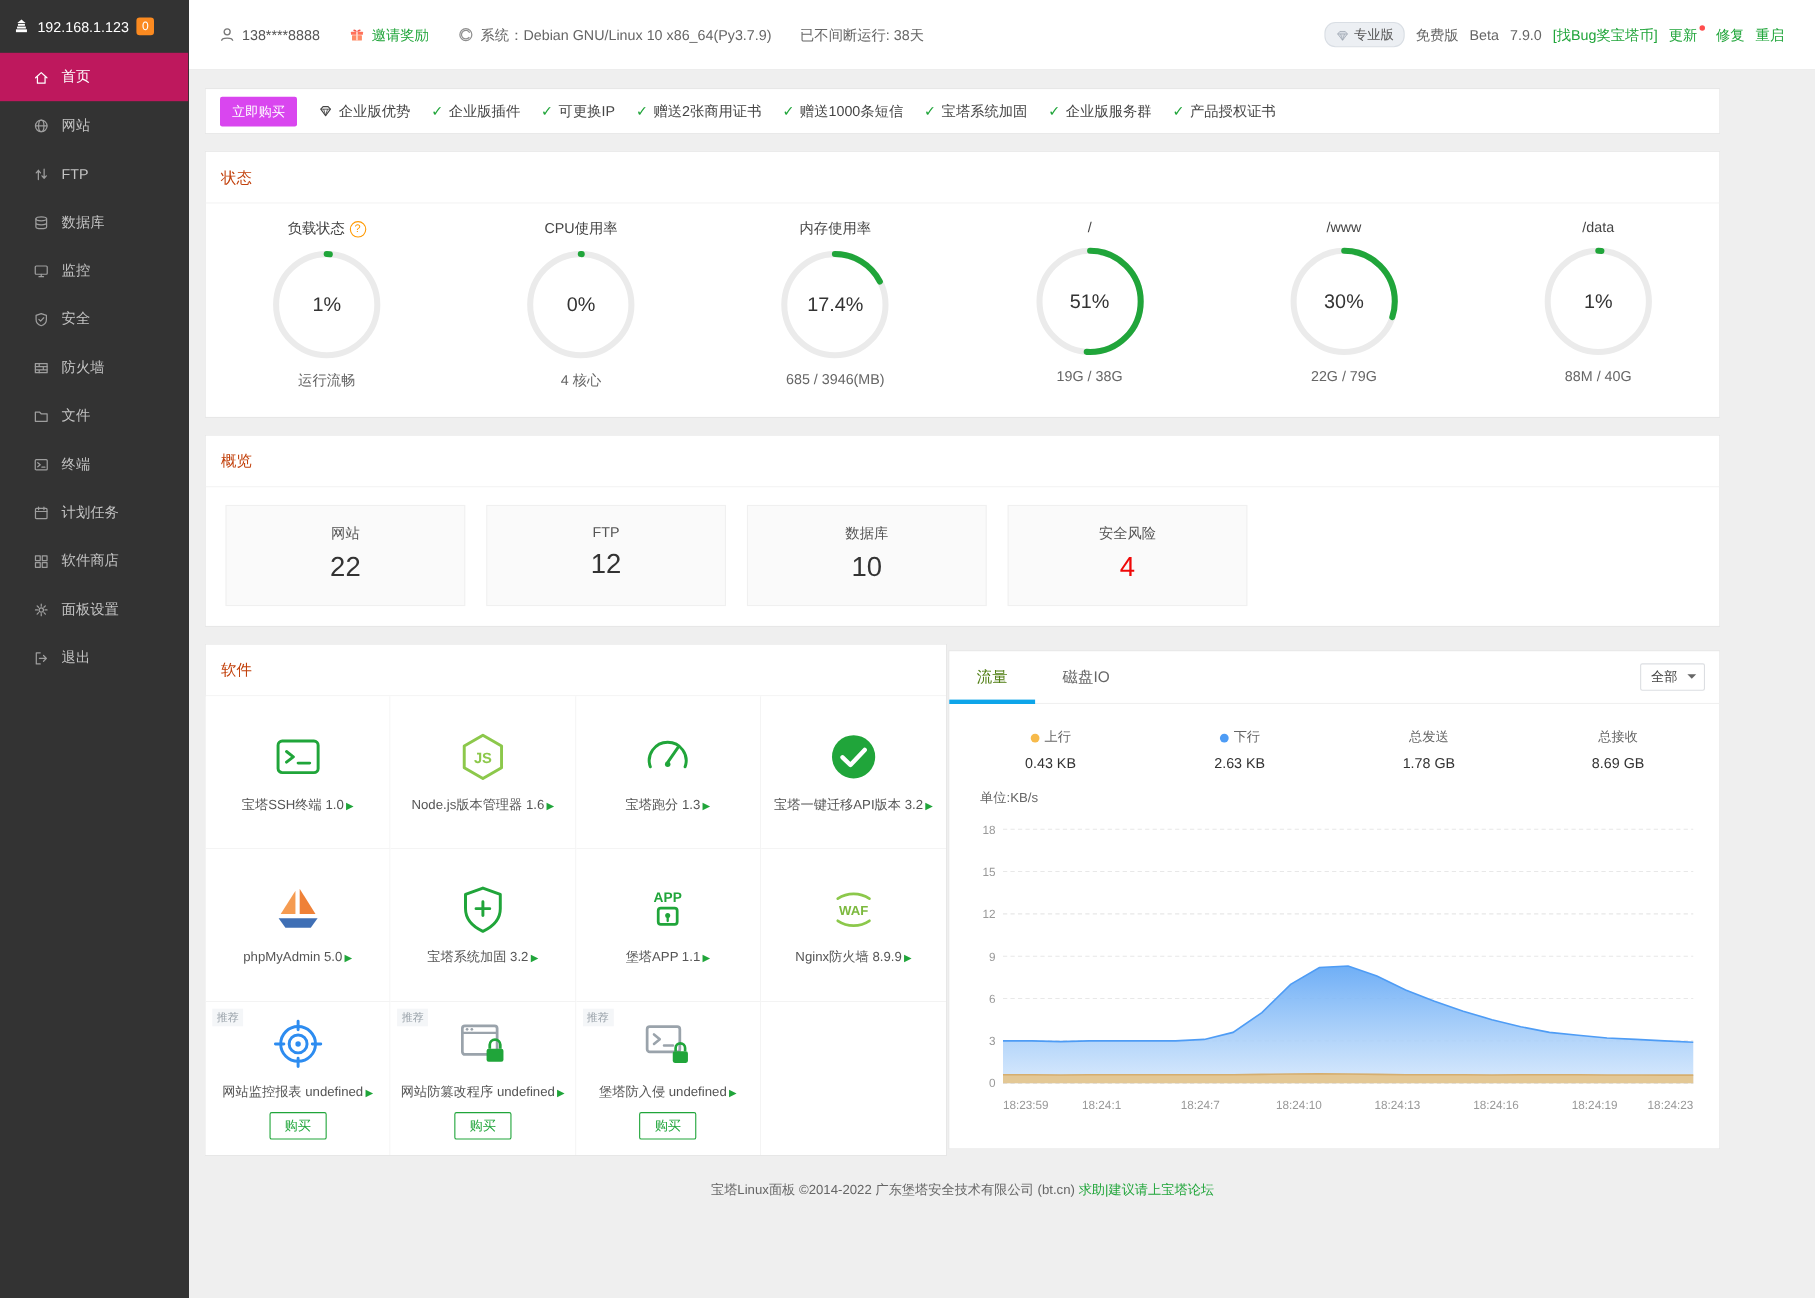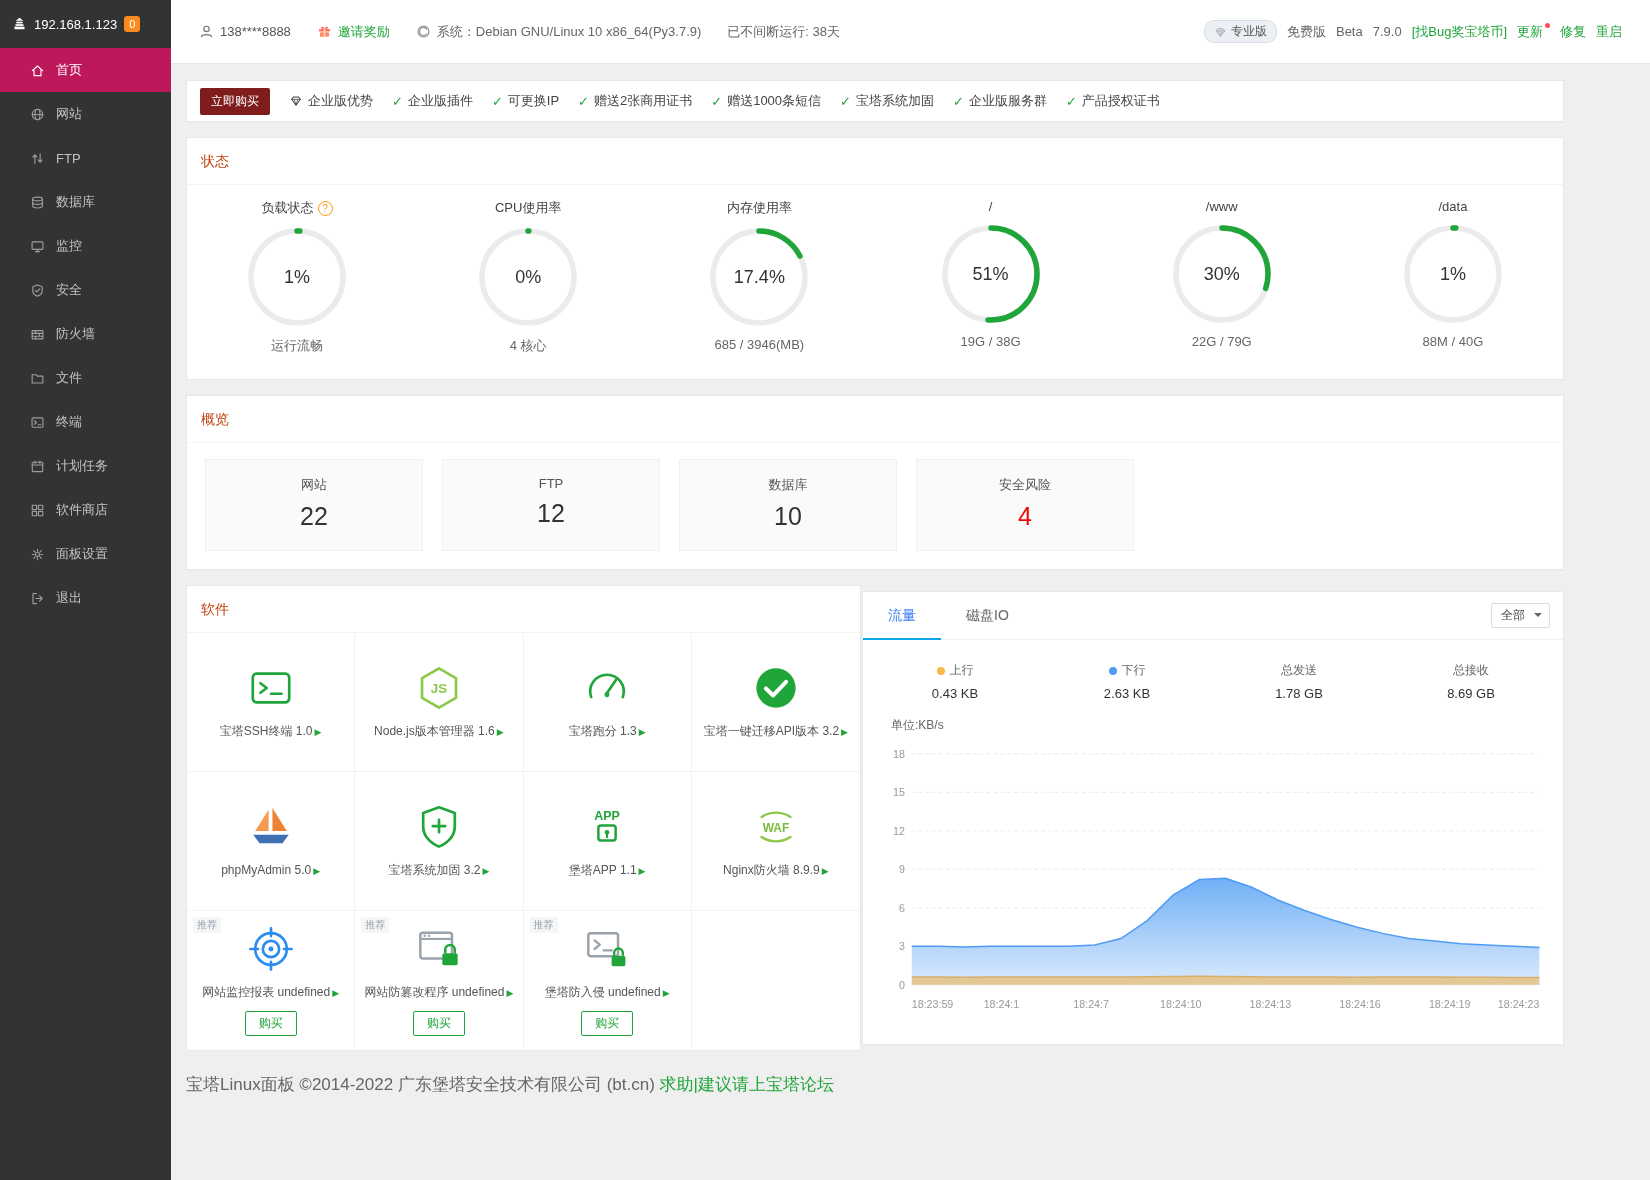--- a/index.html
+++ b/index.html
@@ -24,21 +24,21 @@
 .tbi svg{width:15px;height:15px}
 .tb-right{margin-left:auto;display:flex;align-items:center;gap:10px;color:#666}
 .pro-badge{display:inline-flex;align-items:center;gap:4px;background:#eceff3;border:1px solid #d9dee4;border-radius:10px;padding:2px 9px;color:#555;font-size:12px;cursor:pointer}
 .sup-dot::after{content:"";display:inline-block;width:5px;height:5px;border-radius:50%;background:#ff4d4d;vertical-align:8px;margin-left:2px}
 
 .content{width:1378px;margin-left:15px;padding-top:16px}
 .panel{background:#fff;border:1px solid #e7e7e7;margin-bottom:15px}
 .panel-title{font-size:14px;color:#c2410c;padding:15px 14px 13px;border-bottom:1px solid #f3f3f3}
 
 .promo{display:flex;align-items:center;height:42px;padding:0 13px;gap:19px}
-.buy-now{background:#7f1d1d;color:#fff;border:none;font-size:12px;padding:5px 11px;border-radius:2px;cursor:pointer;font-family:Liberation Mono, monospace}
+.buy-now{background:#d946ef;color:#fff;border:none;font-size:12px;padding:5px 11px;border-radius:2px;cursor:pointer;font-family:Liberation Mono, monospace}
 .promo-item{display:inline-flex;align-items:center;gap:5px;color:#454545;cursor:pointer}
 .promo-item .pi-check{color:#20a53a;font-weight:bold;font-size:13px}
 .promo-item.u .pi-label{text-underline-offset:2px}
 .pi-gem svg{width:14px;height:14px}
 
 .gauges{display:flex;justify-content:space-between;padding:14px 45px 24px}
 .gauge{text-align:center;width:130px}
 .g-label{font-size:13px;color:#444;margin-bottom:8px;display:flex;justify-content:center;align-items:center;gap:4px}
 .help{width:15px;height:15px;border:1px solid #ff9900;color:#ff9900;border-radius:50%;font-size:10px;line-height:13px;display:inline-block;text-align:center;cursor:pointer}
 .g-ring{position:relative;width:104px;height:104px;margin:0 auto}
@@ -59,33 +59,33 @@
 .soft-icon{display:inline-flex}
 .soft-icon svg{width:46px;height:46px}
 .soft-name{font-size:12px;color:#555;margin-top:12px;text-align:center;padding:0 4px}
 .play{color:#20a53a;font-size:9px;margin-left:2px}
 .rec-tag{position:absolute;top:6px;left:6px;font-size:10px;color:#98a1a9;background:#f4f6f8;padding:1px 4px}
 .buy-btn{margin-top:10px;background:#fff;border:1px solid #20a53a;color:#20a53a;font-size:12px;padding:3px 13px;border-radius:2px;cursor:pointer;font-family:inherit}
 
 .traffic{flex:1;display:flex;flex-direction:column;margin-bottom:0}
 .traffic-head{display:flex;align-items:center;border-bottom:1px solid #f0f0f0;height:48px}
 .tab{padding:0 25px;height:48px;line-height:46px;font-size:14px;color:#666;cursor:pointer}
-.tab.active{color:#3b82f6;border-bottom:2px solid #0ea5e9}
+.tab.active{color:#4d7c0f;border-bottom:4px solid #0ea5e9}
 .range-select{margin-left:auto;margin-right:13px;border:1px solid #dcdee2;border-radius:2px;font-size:12px;color:#444;padding:3px 24px 3px 9px;position:relative;cursor:pointer;background:#fff}
 .range-select::after{content:"";position:absolute;right:7px;top:9px;border:4px solid transparent;border-top-color:#666}
 .legend{display:flex;padding:22px 6px 0}
 .leg-item{flex:1;text-align:center}
 .leg-top{font-size:12px;color:#666;display:flex;justify-content:center;align-items:center;gap:5px}
 .leg-dot{width:8px;height:8px;border-radius:50%;display:inline-block}
 .leg-val{font-size:13px;color:#333;margin-top:7px}
 .unit{font-size:12px;color:#666;padding:16px 0 0 28px}
 .chart-wrap{padding:6px 12px 8px 8px;flex:1;display:flex}
 svg.chart{width:100%;height:296px;display:block}
 
-.footer{font-size:17px;color:#666;padding:22px 0 0}
+.footer{text-align:center;font-size:12px;color:#666;padding:22px 0 0}
 .footer a{text-decoration:none}
 </style>
 </head>
 <body>
 
 <div class="sidebar">
   <div class="side-head">
     <span class="tbi">
       <svg viewBox="0 0 18 18" width="17" height="17" fill="#fff">
           <path d="M9 1 13.5 4.6H4.5Z"></path>

